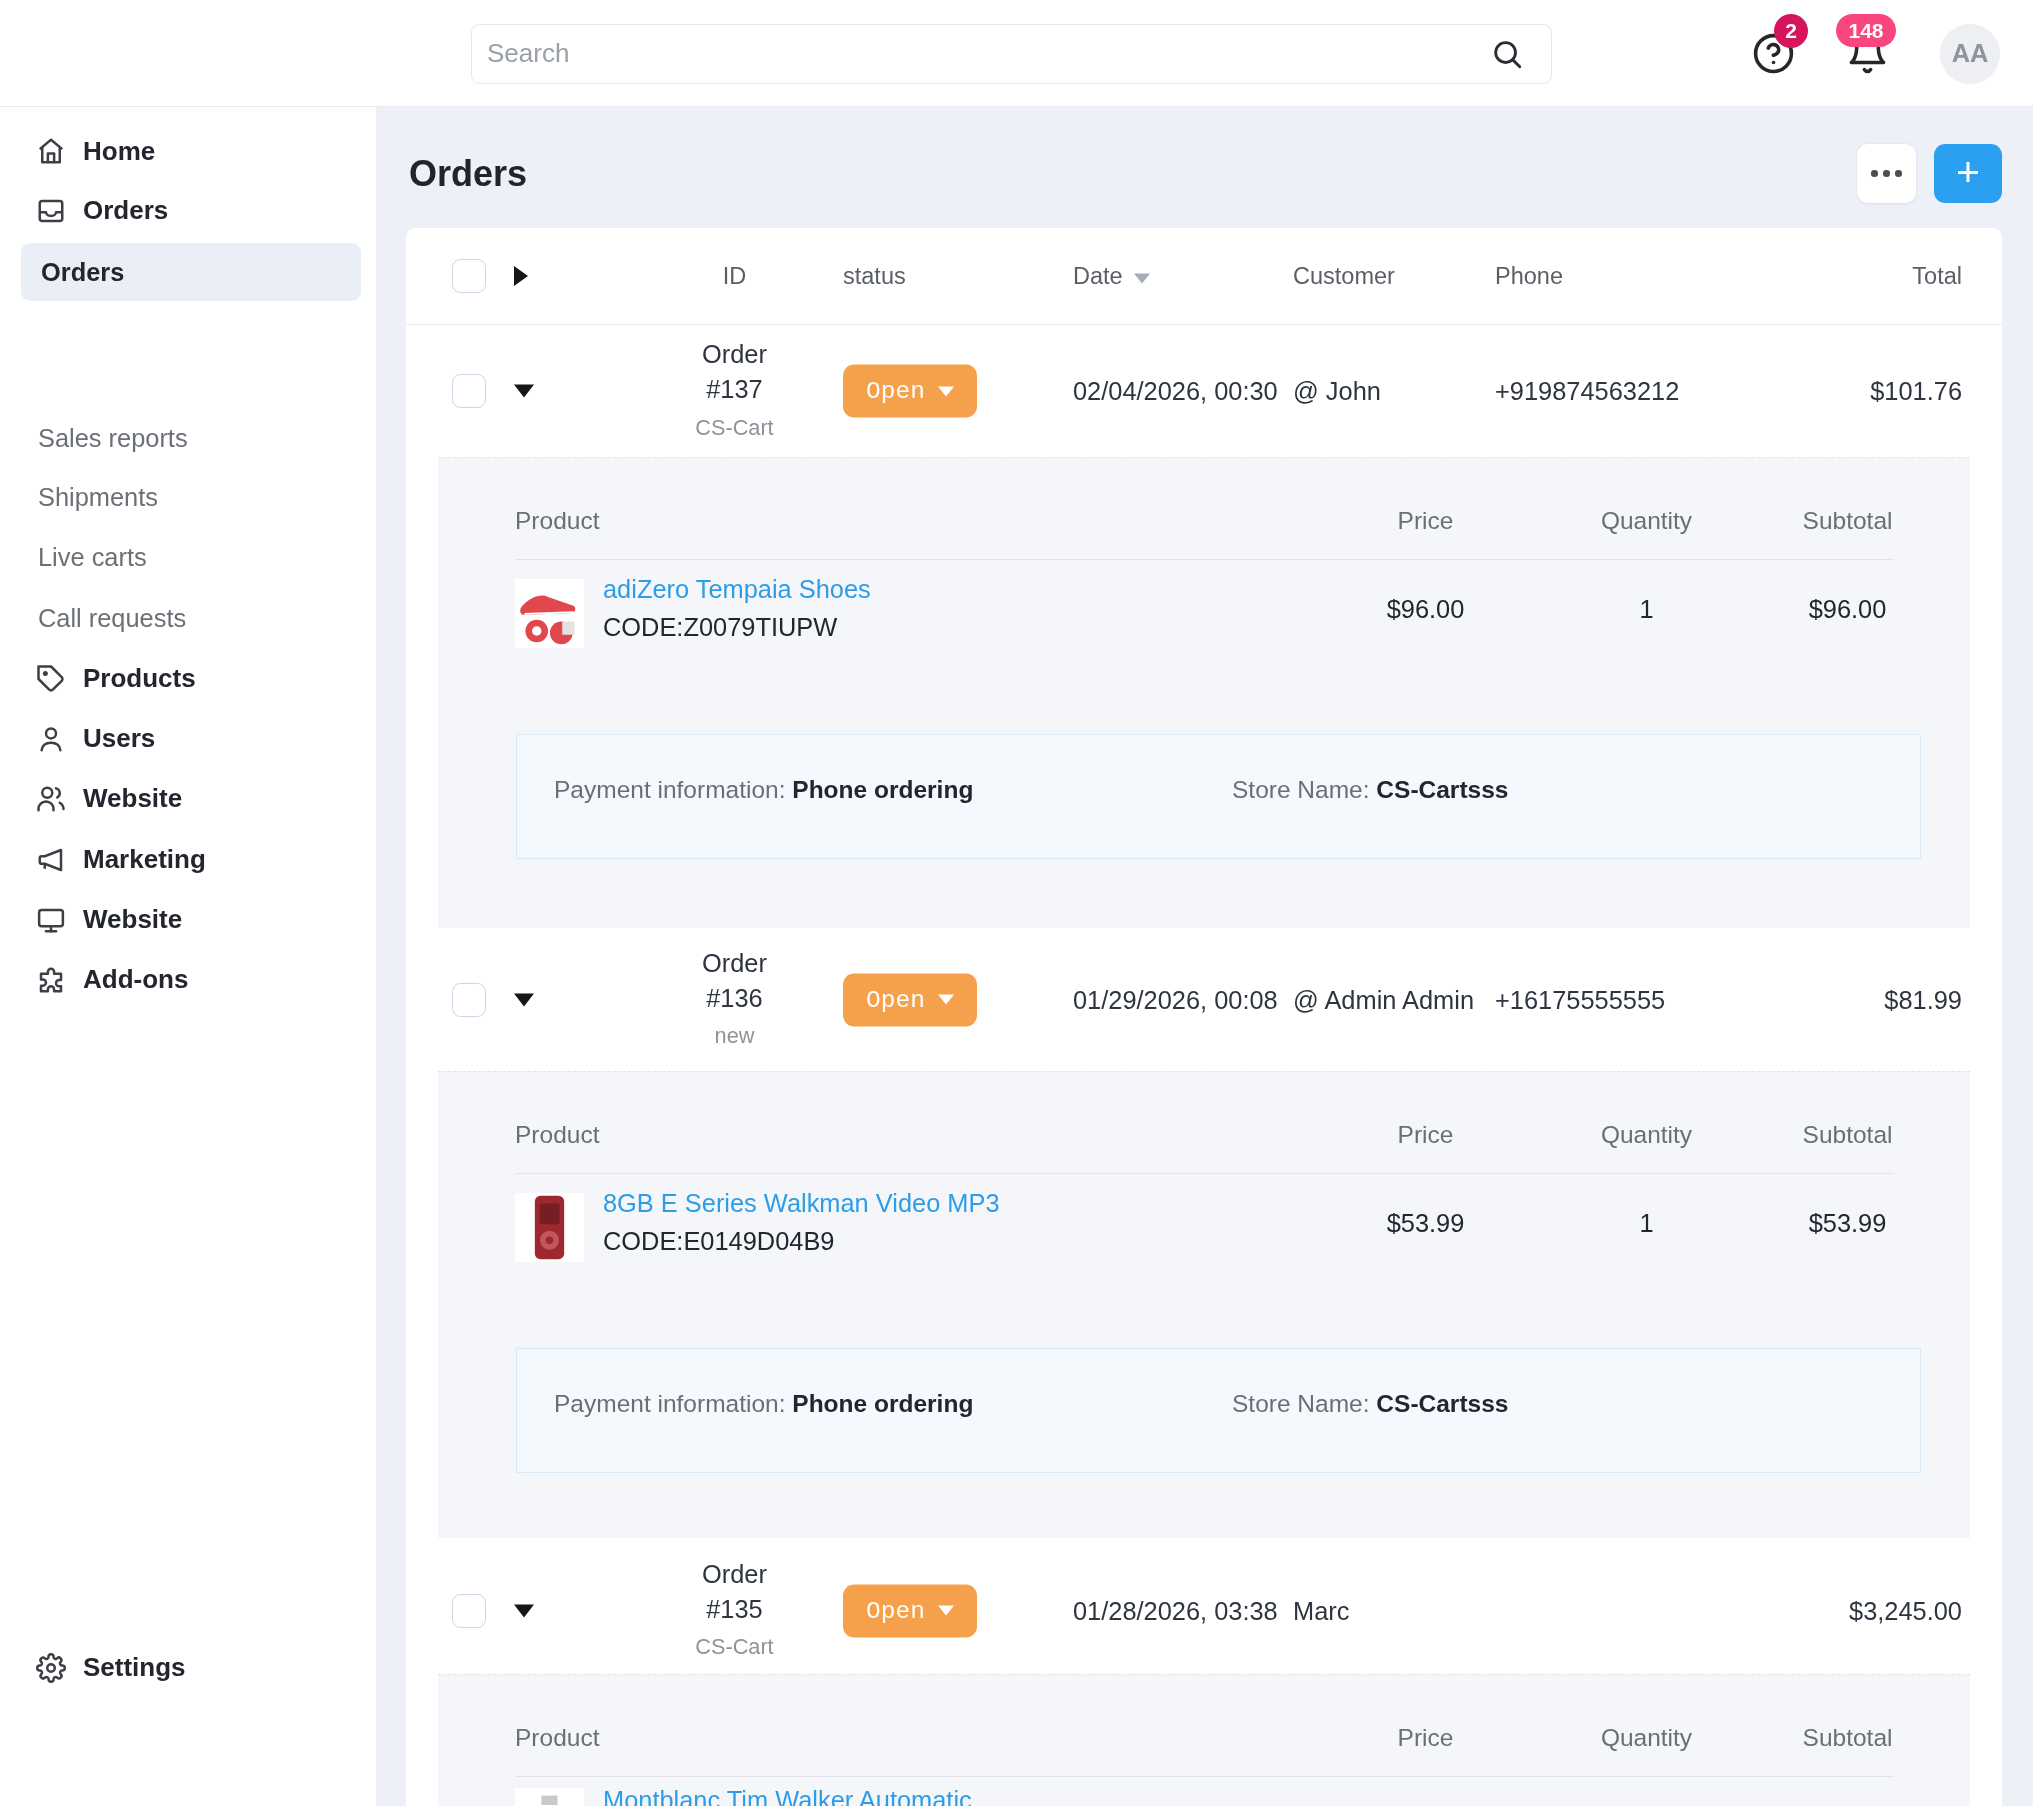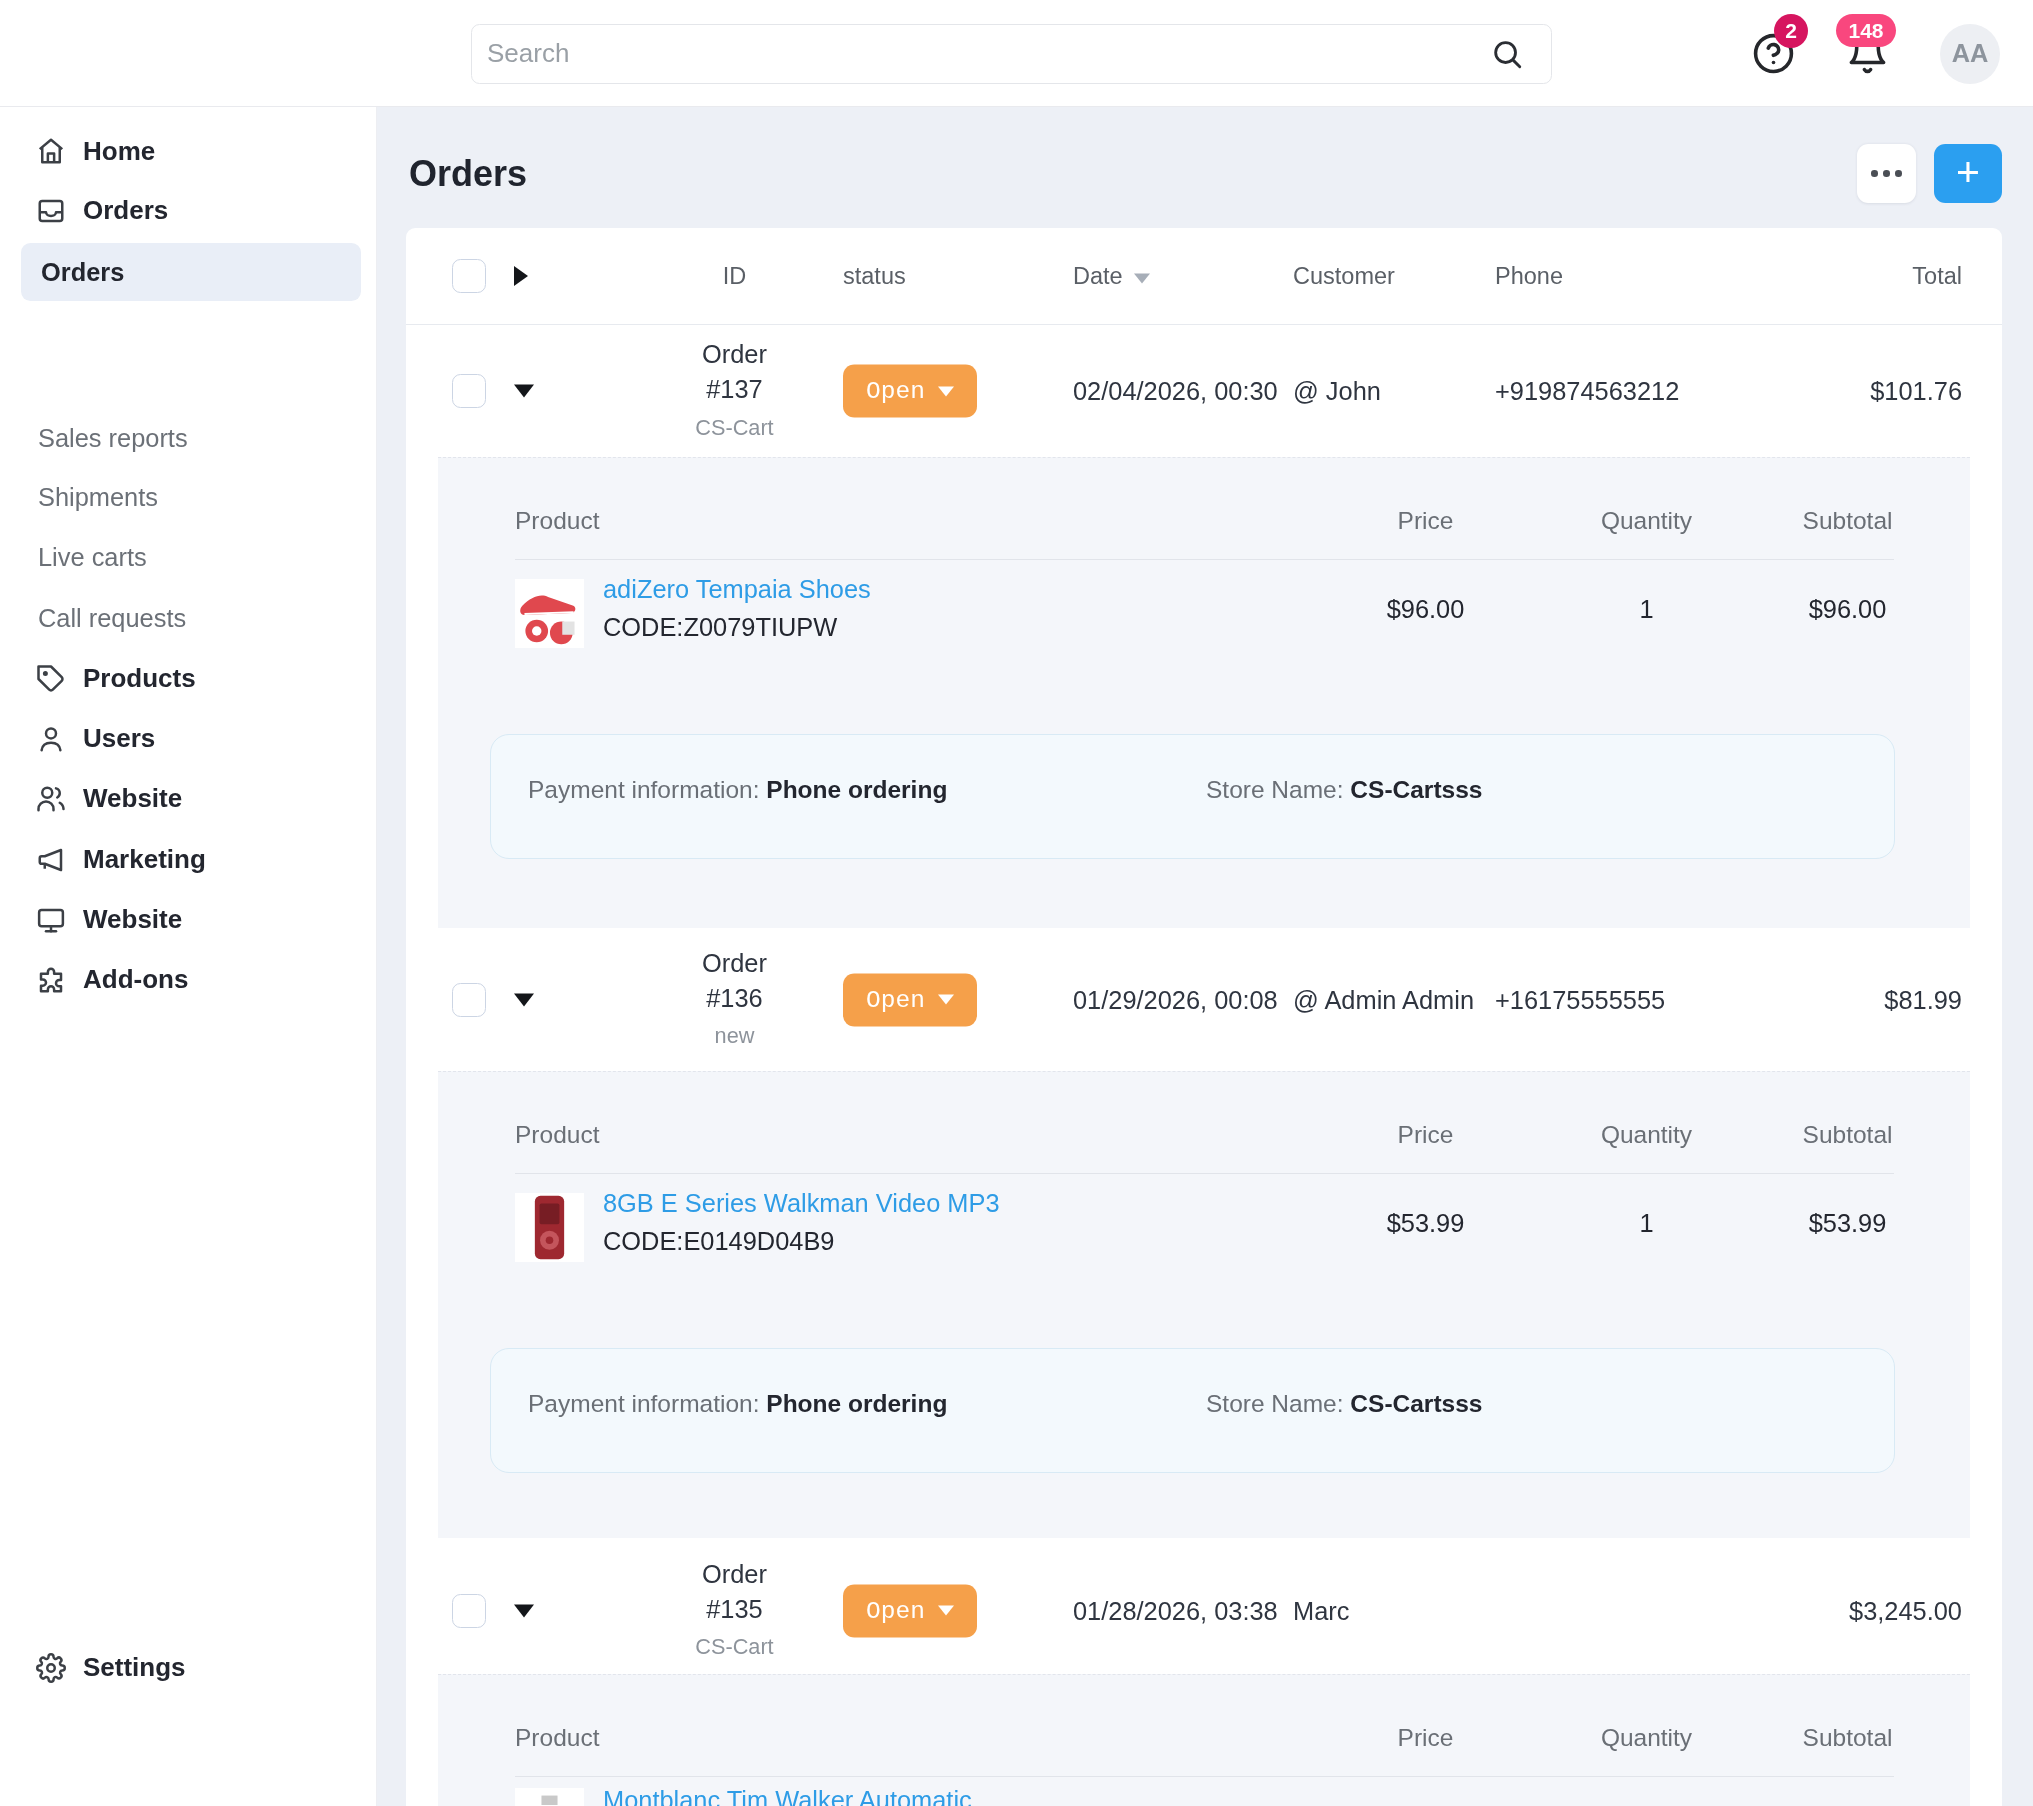--- a/index.html
+++ b/index.html
@@ -106,22 +106,22 @@
   .d-prod-h { left:77px; }
   .dp { left:912px; width:151px; text-align:center; }
   .dq { left:1133px; width:151px; text-align:center; }
   .ds { left:1334px; width:151px; text-align:center; }
   .d-rule { position:absolute; top:101px; left:77px; right:76px; height:0.9px; background:#e1e4ea; }
   .p-img { position:absolute; left:77px; top:121px; width:69px; height:69px; background:#fff; }
   .p-name { position:absolute; left:165px; top:117px; font-size:25.4px; color:#2e9ce6;
     cursor:pointer; text-decoration:none; }
   .p-code { position:absolute; left:165px; top:155px; font-size:25.4px; color:#23262f; }
   .p-val { position:absolute; top:137px; font-size:25.4px; color:#23262f; }
-  .pay-box { position:absolute; left:52px; top:276px; width:1405px; height:125px;
-    background:#f3f9fd; border:1.9px solid #d8eaf5; border-radius:19px; }
+  .pay-box { position:absolute; left:78px; top:276px; width:1405px; height:125px;
+    background:#f3f9fd; border:1.9px solid #d8eaf5; border-radius:1px; }
   .pay-line { position:absolute; top:41px; font-size:24.5px; color:#6a6f76; }
   .pay-line b { color:#23262f; font-weight:700; }
   .pl1 { left:37px; } .pl2 { left:715px; }
 
   svg { display:block; }
 </style>
 </head>
 <body>
 
 <div class="topbar">

